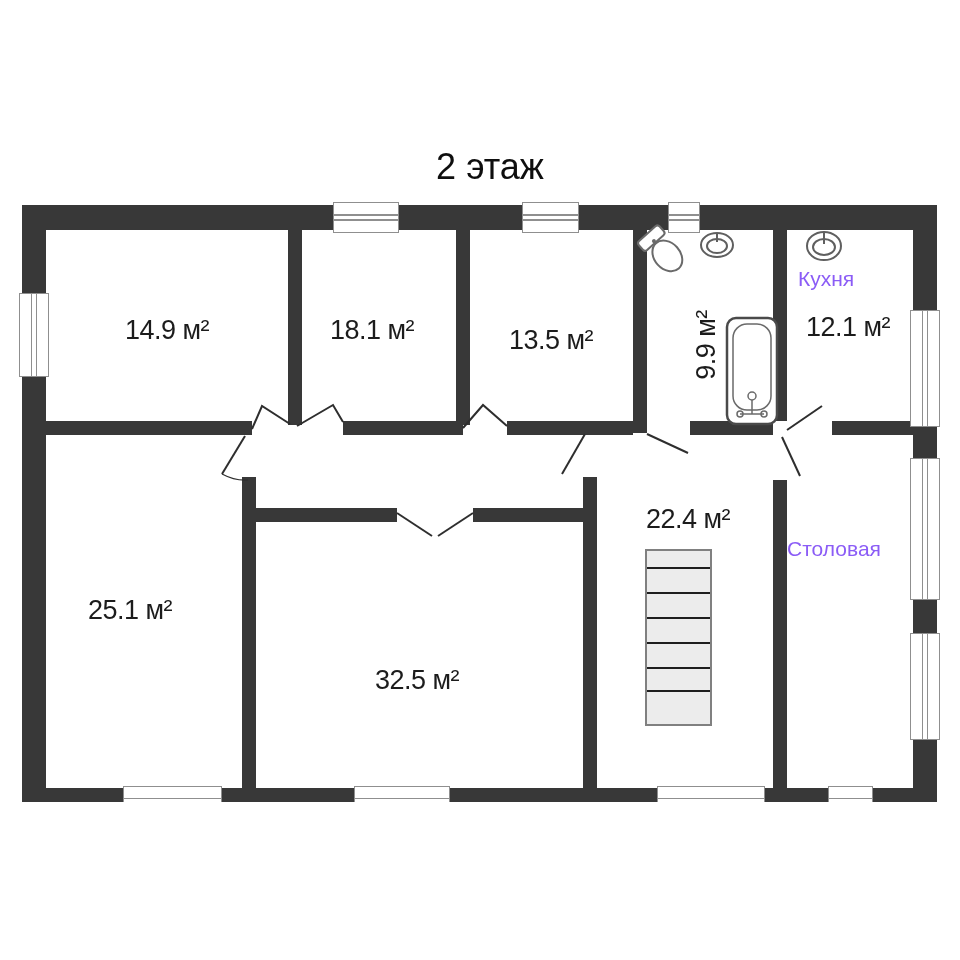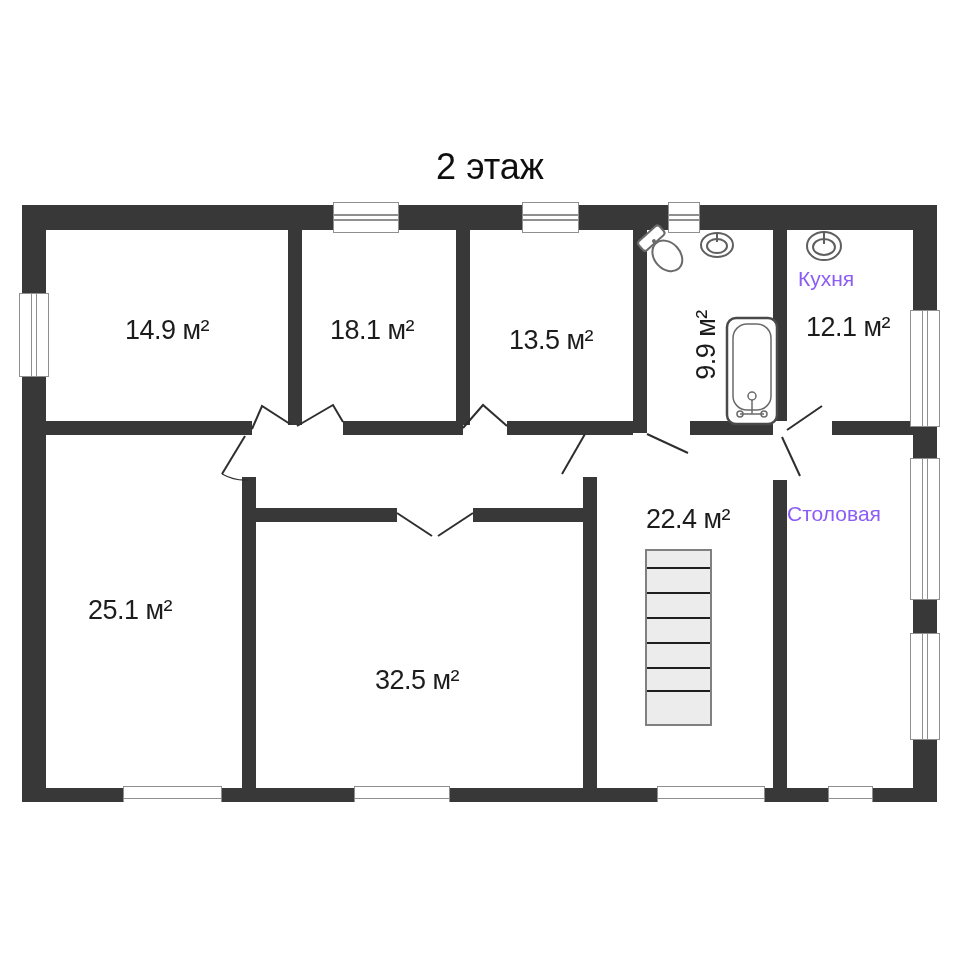--- a/index.html
+++ b/index.html
@@ -167,21 +167,21 @@
   <div class="area-label" style="left:167px;top:330px;">14.9 м²</div>
   <div class="area-label" style="left:372px;top:330px;">18.1 м²</div>
   <div class="area-label" style="left:551px;top:340px;">13.5 м²</div>
   <div class="area-label rot" style="left:706px;top:345px;">9.9 м²</div>
   <div class="area-label" style="left:848px;top:327px;">12.1 м²</div>
   <div class="area-label" style="left:688px;top:510px;margin-top:9px;">22.4 м²</div>
   <div class="area-label" style="left:130px;top:610px;">25.1 м²</div>
   <div class="area-label" style="left:417px;top:680px;">32.5 м²</div>
 
   <div class="room-name" style="left:826px;top:279px;">Кухня</div>
-  <div class="room-name" style="left:834px;top:514px;text-align:center;">Столовая</div>
+  <div class="room-name" style="left:834px;top:549px;text-align:center;">Столовая</div>
 
   <div class="watermark">
     <svg width="42" height="46" viewBox="0 0 42 46">
       <path d="M7 21 L21 7 L35 21 L35 39 L7 39 Z" fill="none" stroke="#efefef" stroke-width="7" stroke-linejoin="round"></path>
       <path d="M21 39 L35 27 L35 39 Z" fill="#ffffff"></path>
     </svg>
     <span>Домклик</span>
   </div>
 
 </div>

